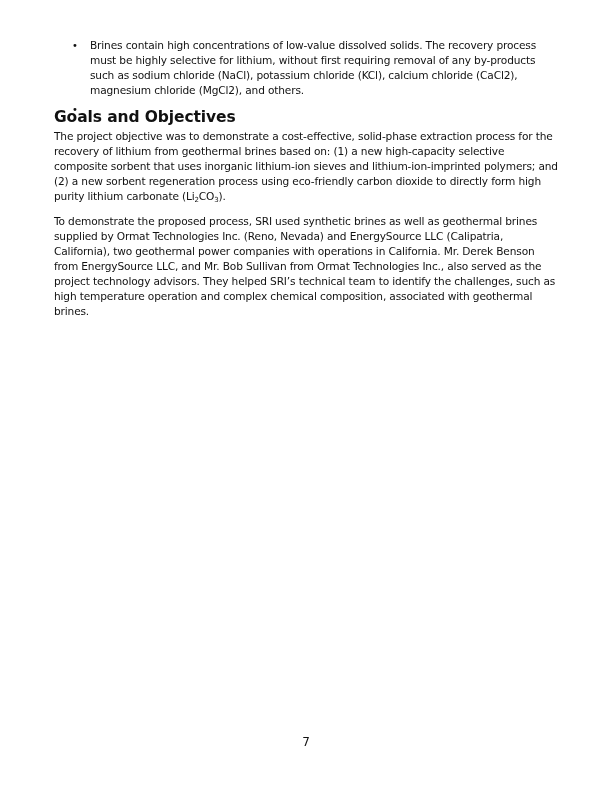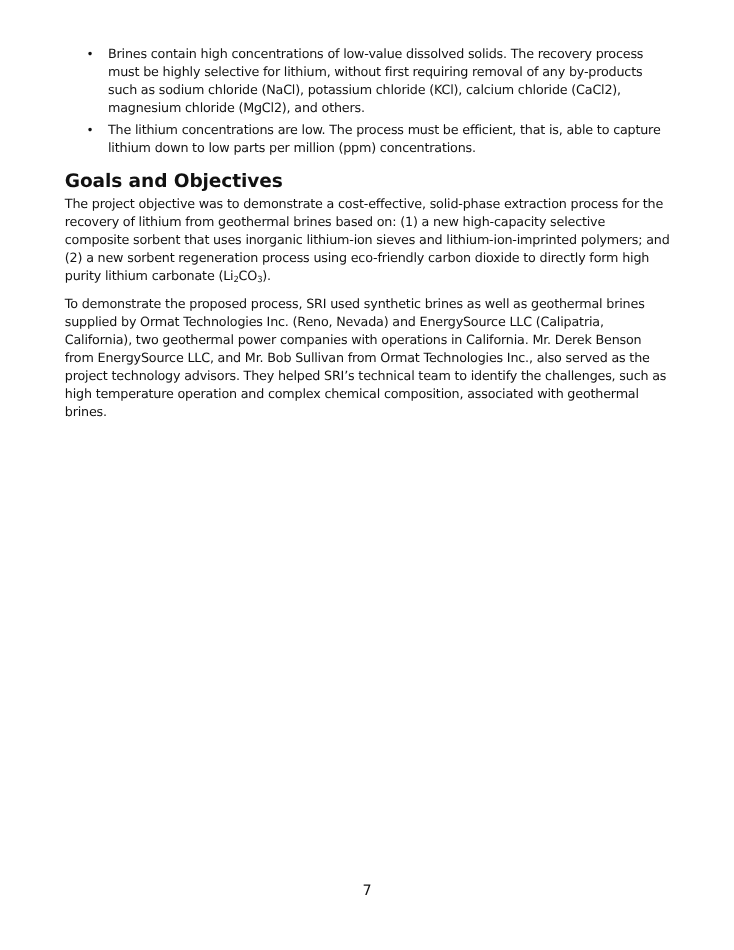--- a/index.html
+++ b/index.html
@@ -33,21 +33,20 @@
 <body>
 
 <div class="page">
   <ul class="bullets">
     <li>
       <span class="dot">•</span>
       <span>Brines contain high concentrations of low-value dissolved solids. The recovery process must be highly selective for lithium, without first requiring removal of any by-products such as sodium chloride (NaCl), potassium chloride (KCl), calcium chloride (CaCl2), magnesium chloride (MgCl2), and others.</span>
     </li>
     <li>
       <span class="dot">•</span>
-      <span>The lithium concentrations are low. The process must be efficient, that is, able to capture lithium down to low parts per million (ppm) concentrations.</span>
     </li>
   </ul>
 
 
   <h2>Goals and Objectives</h2>
 
   <p><span>The project objective was to demonstrate a cost-effective, solid-phase extraction process for the recovery of lithium from geothermal brines based on: (1) a new high-capacity selective composite sorbent that uses inorganic lithium-ion sieves and lithium-ion-imprinted polymers; and (2) a new sorbent regeneration process using eco-friendly carbon dioxide to directly form high purity lithium carbonate (Li</span><sub>2</sub><span>CO</span><sub>3</sub><span>).</span></p>
 
   <p>To demonstrate the proposed process, SRI used synthetic brines as well as geothermal brines supplied by Ormat Technologies Inc. (Reno, Nevada) and EnergySource LLC (Calipatria, California), two geothermal power companies with operations in California. Mr. Derek Benson from EnergySource LLC, and Mr. Bob Sullivan from Ormat Technologies Inc., also served as the project technology advisors. They helped SRI’s technical team to identify the challenges, such as high temperature operation and complex chemical composition, associated with geothermal brines.</p>
 </div>

